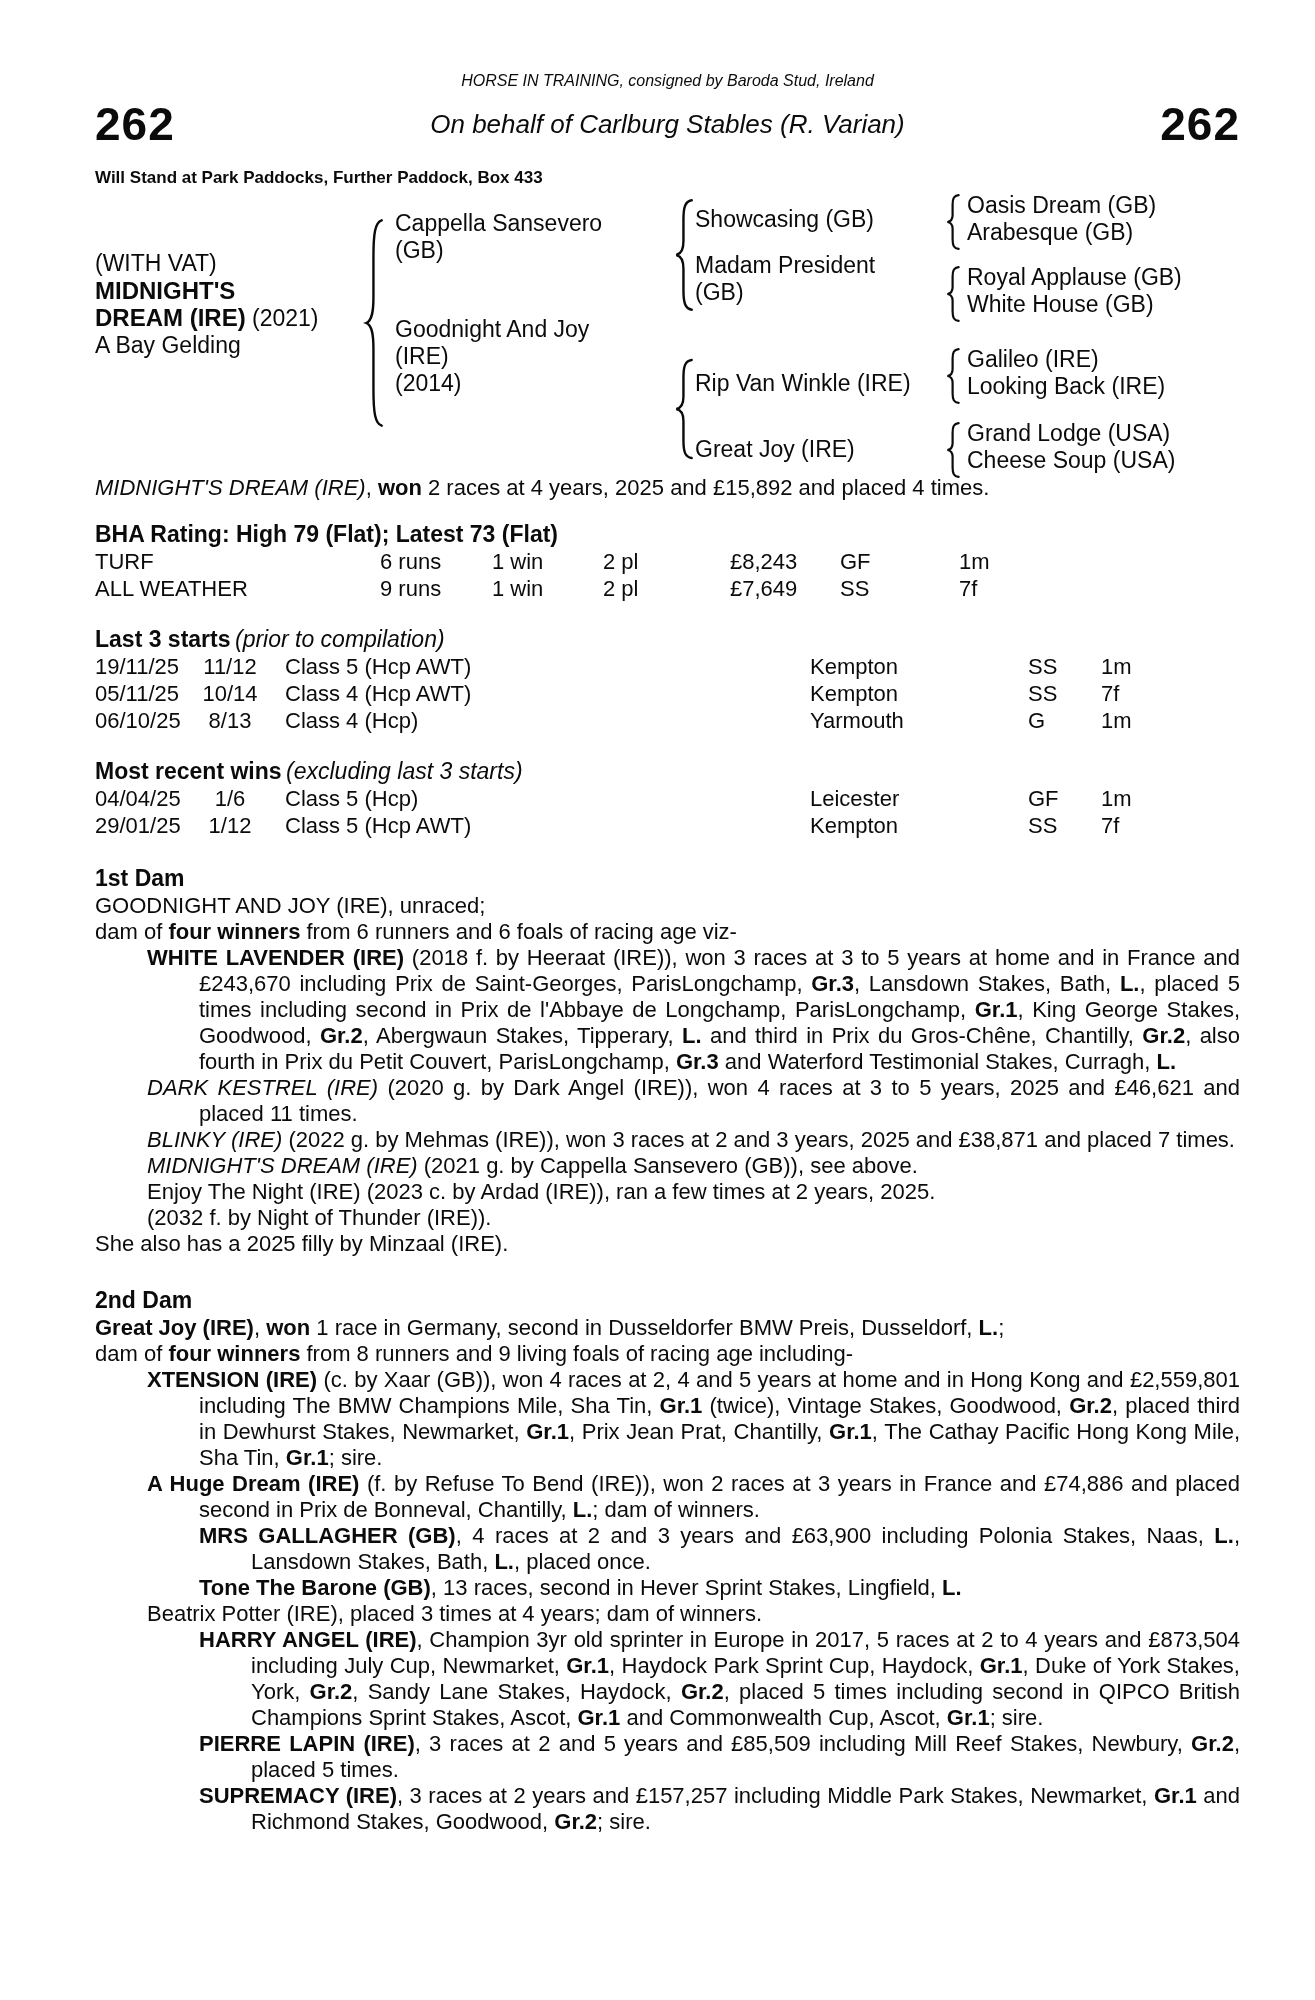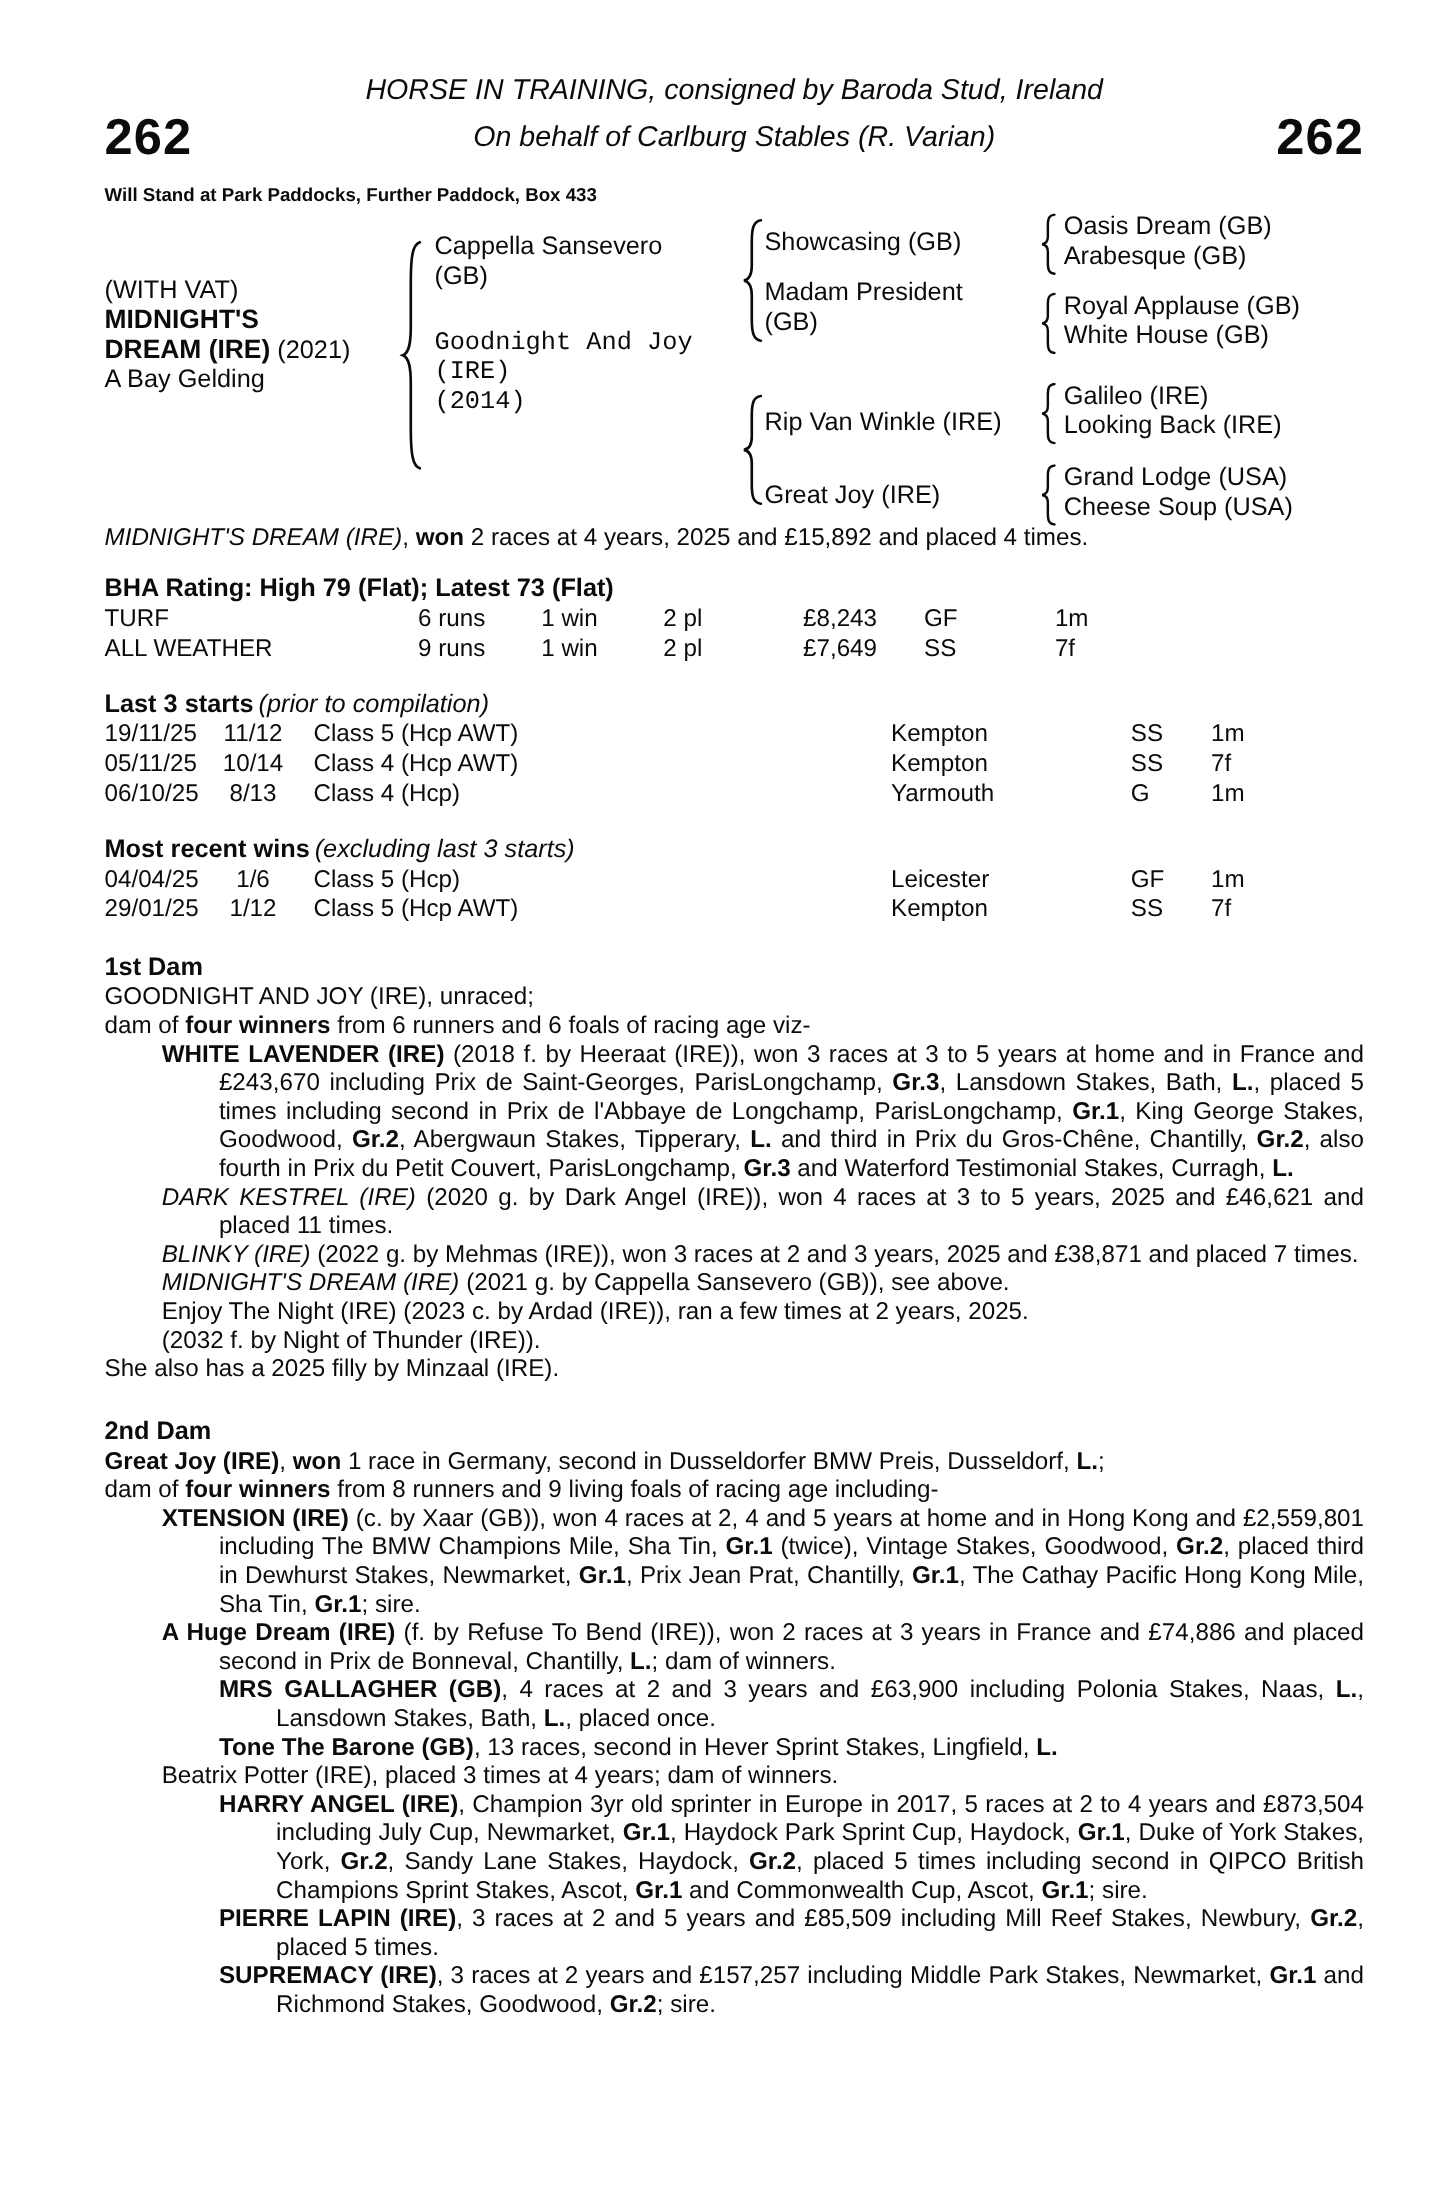--- a/index.html
+++ b/index.html
@@ -1,20 +1,20 @@
 <!DOCTYPE html>
 <html><head>
 <meta charset="utf-8">
 <style>
   html,body{margin:0;padding:0;background:#ffffff;}
   body{width:1315px;height:2000px;font-family:"Liberation Sans",sans-serif;color:#0b0b0b;-webkit-font-smoothing:antialiased;}
   .page{position:relative;width:1315px;height:2000px;box-sizing:border-box;padding:66px 75px 0 95px;overflow:hidden;}
   .b{font-weight:bold;}
   .i{font-style:italic;}
-  .consign-line{font-size:26px;font-style:italic;text-align:center;line-height:30px;}
+  .consign-line{font-size:16px;font-style:italic;text-align:center;line-height:30px;}
   .header-row{display:grid;grid-template-columns:1fr auto 1fr;align-items:center;margin-top:4px;height:48px;}
   .lot{font-size:46px;font-weight:bold;letter-spacing:1px;line-height:48px;}
   .lot.right{text-align:right;}
   .behalf{font-size:26px;font-style:italic;text-align:center;line-height:30px;}
   .stand-line{margin-top:16px;font-size:17px;font-weight:bold;line-height:28px;}
 
   
   .pedigree{position:relative;margin-top:6px;height:262px;font-size:23px;line-height:27px;}
   .ped-abs{position:absolute;}
   .subject{left:0;top:52px;width:285px;}
@@ -23,21 +23,21 @@
   .brace{position:absolute;width:22px;}
   .brace svg{width:100%;height:100%;display:block;}
   .br-g1{left:268px;top:18px;height:214px;}
   .br-g2a{left:578px;top:0px;height:114px;}
   .br-g2b{left:578px;top:160px;height:102px;}
   .br-g3{width:16px;left:850px;height:56px;}
   .g2-col{left:300px;width:268px;}
   .g3-col{left:600px;width:248px;}
   .g4-col{left:872px;width:300px;}
   .sire-blk{top:12px;}
-  .dam-blk{top:100px;font-family:Liberation Mono, monospace;}
+  .dam-blk{top:118px;}
 
   
   .body-line{margin:14px 0 0 0;font-size:22px;line-height:27px;}
   .section{margin-top:20px;}
   .sec-h{font-size:23px;font-weight:bold;line-height:27px;}
   .sec-note{font-size:23px;font-style:italic;font-weight:normal;}
   .bha-grid{display:grid;grid-template-columns:285px 112px 111px 127px 110px 119px 1fr;font-size:22px;line-height:27px;}
   .race-grid{display:grid;grid-template-columns:100px 70px 545px 218px 73px 1fr;font-size:22px;line-height:27px;}
   .race-grid .pos{text-align:center;}
   .race-grid .race{padding-left:20px;}

